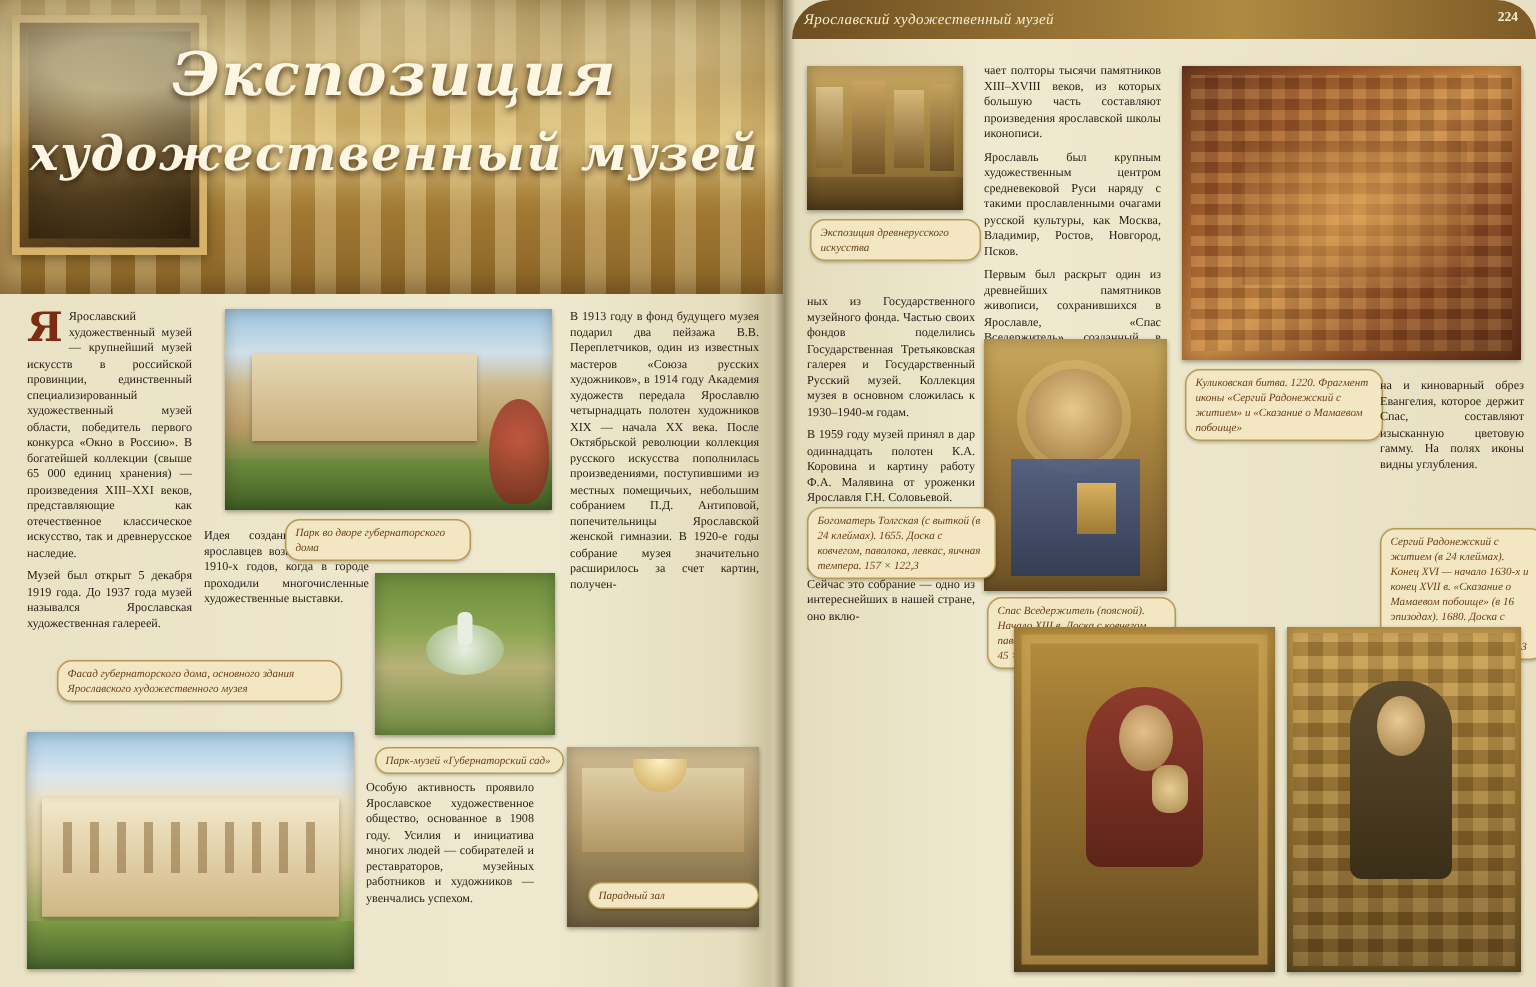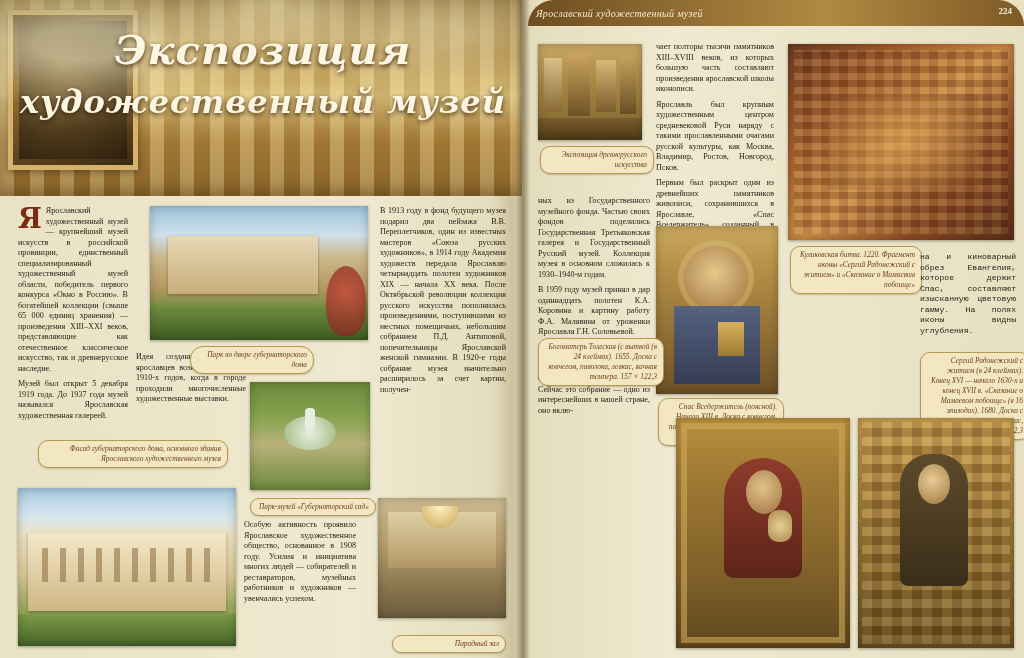--- a/index.html
+++ b/index.html
@@ -54,21 +54,21 @@
   }
   .hero-title .l1{display:block;font-size:40px;letter-spacing:1px;}
   .hero-title .l2{display:block;font-size:32px;margin-top:10px;letter-spacing:1px;}
 
   
   .photo{position:absolute;background:#7e7052;box-shadow:0 1px 3px rgba(0,0,0,.35);overflow:hidden;}
   .photo:after{content:"";position:absolute;inset:0;box-shadow:inset 0 0 10px rgba(0,0,0,.25);}
   .cap{
     position:absolute;background:#f3e6c3;border:1px solid #b79a52;border-radius:10px;
     color:#6a3f12;font-style:italic;font-size:7.4px;line-height:1.35;
-    padding:3px 6px;text-align:right;box-shadow:0 1px 2px rgba(0,0,0,.2);
+    padding:3px 6px;text-align:left;box-shadow:0 1px 2px rgba(0,0,0,.2);
     font-family:"Liberation Serif", serif;
   }
   .col{
     position:absolute;color:#2a2118;font-size:8.1px;line-height:1.3;
     text-align:justify;hyphens:auto;
   }
   .col p{margin:0 0 5px 0;}
   .dropcap{
     float:left;font-size:27px;line-height:22px;font-weight:700;color:#7d2c14;
     padding:2px 4px 0 0;font-family:"DejaVu Serif", serif;
@@ -117,21 +117,21 @@
       <p>В 1913 году в фонд будущего музея подарил два пейзажа В.В. Переплетчиков, один из известных мастеров «Союза русских художников», в 1914 году Академия художеств передала Ярославлю четырнадцать полотен художников XIX — начала XX века. После Октябрьской революции коллекция русского искусства пополнилась произведениями, поступившими из местных помещичьих, небольшим собранием П.Д. Антиповой, попечительницы Ярославской женской гимназии. В 1920-е годы собрание музея значительно расширилось за счет картин, получен-</p>
     </div>
 
     <div class="photo" style="left:150px;top:206px;width:218px;height:134px;
          background:linear-gradient(180deg,#9fc4dd 0%,#cfe0ea 22%,#cdb98c 38%,#b79a63 60%,#6d8a3f 78%,#4f6e2c 100%);">
       <div style="position:absolute;left:18px;top:30px;width:150px;height:58px;background:linear-gradient(180deg,#e6d8b4,#c8ae7c);box-shadow:0 1px 3px rgba(0,0,0,.3);"></div>
       <div style="position:absolute;left:0;bottom:0;width:100%;height:34px;background:linear-gradient(180deg,#6f8d3e,#3f5d22);"></div>
       <div style="position:absolute;left:176px;top:60px;width:40px;height:70px;background:radial-gradient(circle at 50% 40%,#c44b3a,#7a2c1f);border-radius:50% 50% 40% 40%;opacity:.85;"></div>
     </div>
 
-    <div class="cap" style="left:190px;top:346px;width:110px;border-radius:13px;">
+    <div class="cap" style="left:190px;top:346px;width:110px;">
       <span>Парк во дворе губернаторского дома</span>
     </div>
 
     <div class="photo" style="left:250px;top:382px;width:120px;height:108px;
          background:linear-gradient(180deg,#6b8a3c 0%,#8aa551 35%,#b9b279 58%,#6d8a3f 100%);">
       <div style="position:absolute;left:34px;top:34px;width:52px;height:34px;border-radius:50%;background:radial-gradient(circle,#e8efe0,#9fb77f);"></div>
       <div style="position:absolute;left:55px;top:26px;width:10px;height:22px;background:#e9eee2;border-radius:4px;"></div>
     </div>
 
     <div class="photo" style="left:18px;top:488px;width:218px;height:158px;
@@ -148,21 +148,21 @@
     <div class="cap" style="left:250px;top:498px;width:112px;">
       <span>Парк-музей «Губернаторский сад»</span>
     </div>
 
     <div class="photo" style="left:378px;top:498px;width:128px;height:120px;
          background:linear-gradient(180deg,#cdbb92 0%,#b79c6d 40%,#8e7a52 70%,#6c5c3c 100%);">
       <div style="position:absolute;left:10px;top:14px;width:108px;height:56px;background:linear-gradient(180deg,#e4d6ae,#b79a66);opacity:.8;"></div>
       <div style="position:absolute;left:44px;top:8px;width:36px;height:22px;border-radius:0 0 18px 18px;background:radial-gradient(circle at 50% 0,#fff3c4,#c9a455);"></div>
     </div>
 
-    <div class="cap" style="left:392px;top:635px;width:100px;">
+    <div class="cap" style="left:392px;top:588px;width:100px;">
       <span>Парадный зал</span>
     </div>
   </div>
 
   <div class="gutter"></div>
 
   <div class="page-right">
 
     <div style="position:absolute;left:0;top:0;width:496px;height:26px;background:linear-gradient(90deg,#6e4e21,#b08a42 60%,#7d5a26);"></div>
     <div class="runhead">Ярославский художественный музей</div>
@@ -212,21 +212,21 @@
     <div class="cap" style="left:130px;top:398px;width:112px;">
       <span>Спас Вседержитель (поясной). Начало XIII в. Доска с ковчегом, паволока, левкас, яичная темпера. 45 × 37</span>
     </div>
 
     <div class="col" style="left:10px;top:196px;width:112px;height:246px;">
       <p>ных из Государственного музейного фонда. Частью своих фондов поделились Государственная Третьяковская галерея и Государственный Русский музей. Коллекция музея в основном сложилась к 1930–1940-м годам.</p>
       <p>В 1959 году музей принял в дар одиннадцать полотен К.А. Коровина и картину работу Ф.А. Малявина от уроженки Ярославля Г.Н. Соловьевой.</p>
       <p>Формирование коллекции древнерусской живописи в музее шло в первые годы после Октябрьской революции. Сейчас это собрание — одно из интереснейших в нашей стране, оно вклю-</p>
     </div>
 
-    <div class="col" style="left:392px;top:252px;width:96px;height:90px;font-family:Liberation Mono, monospace;">
+    <div class="col" style="left:392px;top:252px;width:96px;height:90px;">
       <p>на и киноварный обрез Евангелия, которое держит Спас, составляют изысканную цветовую гамму. На полях иконы видны углубления.</p>
     </div>
 
     <div class="cap" style="left:392px;top:352px;width:96px;">
       <span>Сергий Радонежский с житием (в 24 клеймах). Конец XVI — начало 1630-х и конец XVII в. «Сказание о Мамаевом побоище» (в 16 эпизодах). 1680. Доска с ковчегом, паволока, левкас, яичная темпера. 157 × 122,3</span>
     </div>
 
     <div class="photo" style="left:148px;top:418px;width:174px;height:230px;
          background:linear-gradient(180deg,#b8903f 0%,#a07a34 25%,#7e5f28 70%,#5e461d 100%);">
       <div style="position:absolute;inset:5px;border:6px solid rgba(210,170,90,.6);"></div>

